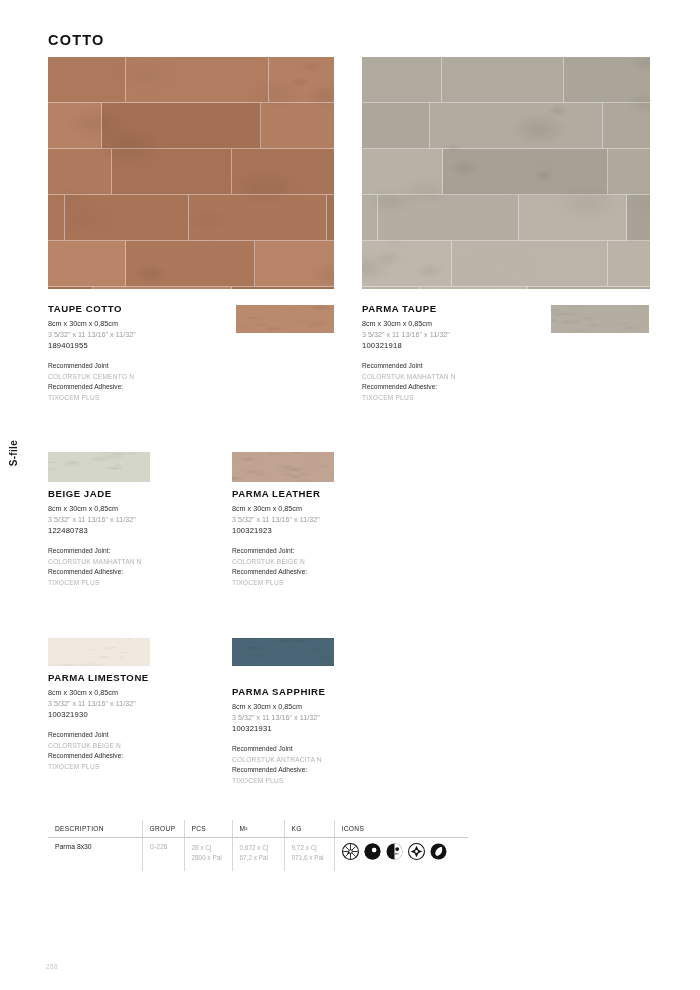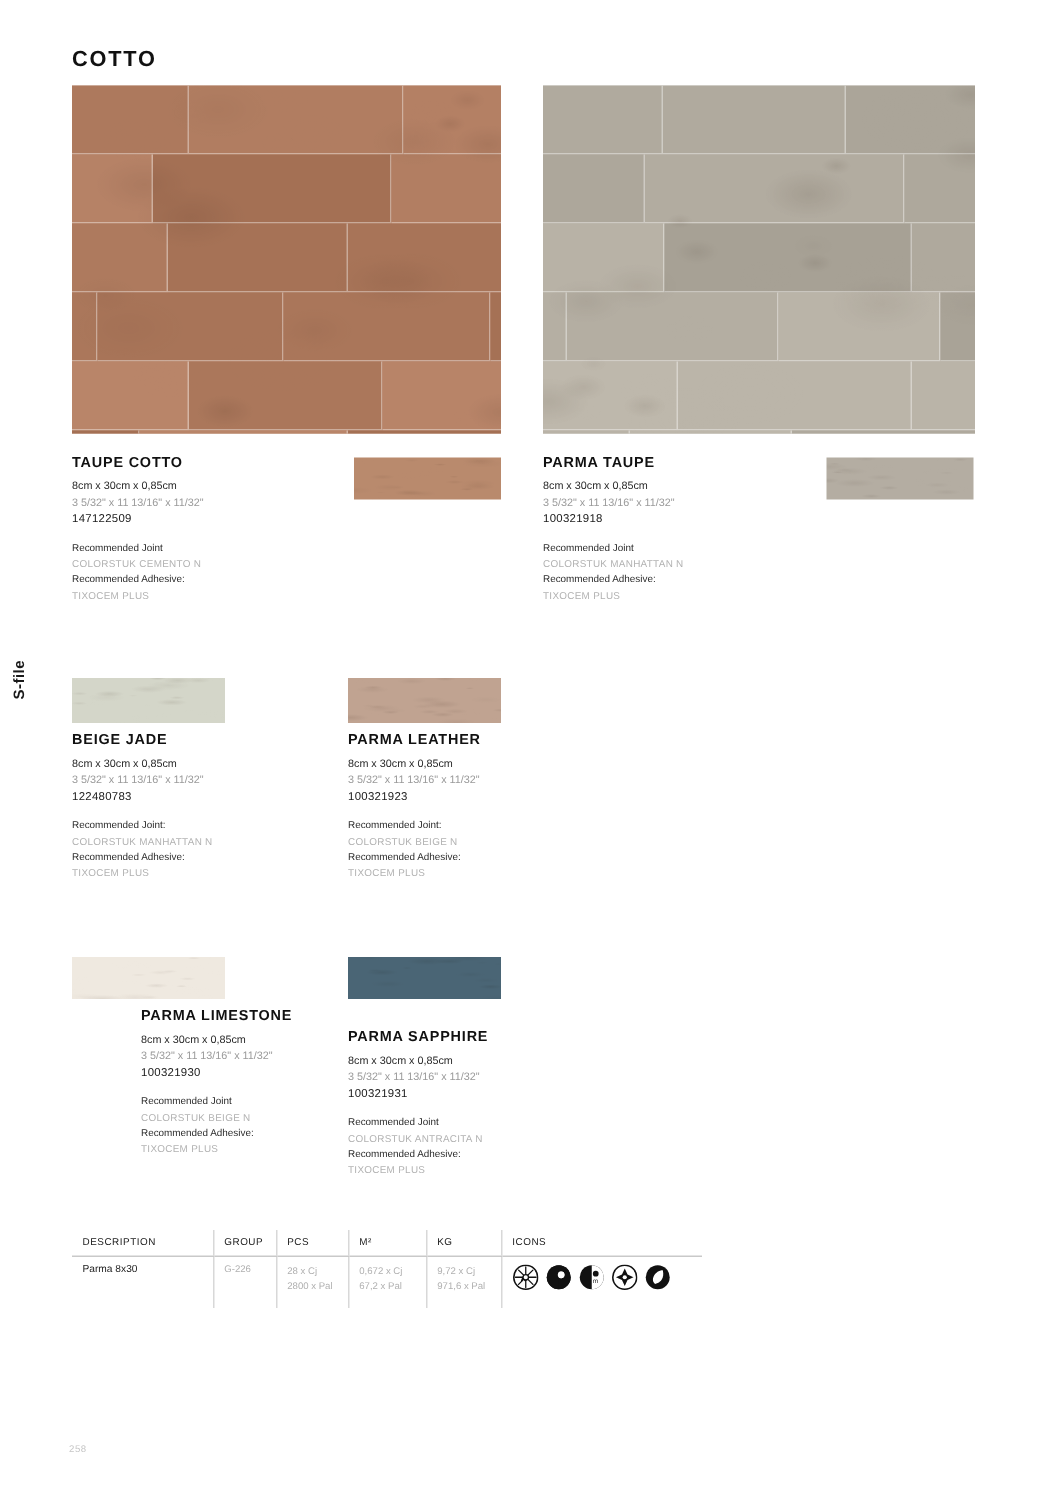--- a/index.html
+++ b/index.html
@@ -176,21 +176,21 @@
           <div class="brick" style="left: 200.388px; width: 137.028px; background: rgb(175, 169, 157);"></div>
         </div>
       </div>
     <div class="grain" style="background: radial-gradient(18.9% 13.2% at 32.4% 95.9%, rgba(255, 255, 255, 0.067) 0%, rgba(0, 0, 0, 0) 70%) 0% 0% / auto, radial-gradient(12.4% 8.7% at 10% 62%, rgba(90, 72, 58, 0.13) 0%, rgba(0, 0, 0, 0) 70%), radial-gradient(9.4% 6.6% at 24.6% 87.5%, rgba(255, 255, 255, 0.192) 0%, rgba(0, 0, 0, 0) 70%), radial-gradient(16.4% 11.5% at 78.4% 62.7%, rgba(90, 72, 58, 0.125) 0%, rgba(0, 0, 0, 0) 70%), radial-gradient(7.4% 5.2% at 9.3% 86.7%, rgba(90, 72, 58, 0.145) 0%, rgba(0, 0, 0, 0) 70%), radial-gradient(12.1% 8.5% at 99.8% 63%, rgba(90, 72, 58, 0.067) 0%, rgba(0, 0, 0, 0) 70%), radial-gradient(4.1% 2.9% at 31.7% 39%, rgba(90, 72, 58, 0.153) 0%, rgba(0, 0, 0, 0) 70%), radial-gradient(13.4% 9.4% at 1.2% 90.8%, rgba(90, 72, 58, 0.18) 0%, rgba(0, 0, 0, 0) 70%), radial-gradient(6.9% 4.8% at 23.6% 92.1%, rgba(90, 72, 58, 0.165) 0%, rgba(0, 0, 0, 0) 70%), radial-gradient(13.5% 9.4% at 96.1% 60.9%, rgba(255, 255, 255, 0.082) 0%, rgba(0, 0, 0, 0) 70%), radial-gradient(10.4% 7.3% at 98.7% 20%, rgba(90, 72, 58, 0.157) 0%, rgba(0, 0, 0, 0) 70%), radial-gradient(7.1% 5% at 35.6% 47.8%, rgba(90, 72, 58, 0.16) 0%, rgba(0, 0, 0, 0) 70%), radial-gradient(4.8% 3.4% at 67.9% 23.1%, rgba(90, 72, 58, 0.19) 0%, rgba(0, 0, 0, 0) 70%), radial-gradient(5.4% 3.8% at 35.6% 97.1%, rgba(255, 255, 255, 0.14) 0%, rgba(0, 0, 0, 0) 70%), radial-gradient(14.4% 10.1% at 61.5% 31.2%, rgba(90, 72, 58, 0.208) 0%, rgba(0, 0, 0, 0) 70%), radial-gradient(8.5% 5.9% at 99% 2.6%, rgba(90, 72, 58, 0.16) 0%, rgba(0, 0, 0, 0) 70%), radial-gradient(5.6% 3.9% at 63% 51%, rgba(90, 72, 58, 0.18) 0%, rgba(0, 0, 0, 0) 70%), radial-gradient(13% 9.1% at 21.9% 57.7%, rgba(90, 72, 58, 0.13) 0%, rgba(0, 0, 0, 0) 70%), radial-gradient(4.5% 3.1% at 10.3% 93.9%, rgba(255, 255, 255, 0.05) 0%, rgba(0, 0, 0, 0) 70%), radial-gradient(18.5% 12.9% at 86.7% 9.7%, rgba(255, 255, 255, 0.165) 0%, rgba(0, 0, 0, 0) 70%), radial-gradient(7.7% 5.4% at 34% 69.9%, rgba(255, 255, 255, 0.098) 0%, rgba(0, 0, 0, 0) 70%), radial-gradient(17.6% 12.3% at 79.8% 57.3%, rgba(255, 255, 255, 0.204) 0%, rgba(0, 0, 0, 0) 70%), radial-gradient(4.1% 2.9% at 11.7% 80%, rgba(90, 72, 58, 0.082) 0%, rgba(0, 0, 0, 0) 70%), radial-gradient(6.4% 4.5% at 62.6% 46.1%, rgba(90, 72, 58, 0.055) 0%, rgba(0, 0, 0, 0) 70%), radial-gradient(8.6% 6% at 51.5% 54.8%, rgba(255, 255, 255, 0.192) 0%, rgba(0, 0, 0, 0) 70%), radial-gradient(17.8% 12.5% at 48% 88.6%, rgba(255, 255, 255, 0.086) 0%, rgba(0, 0, 0, 0) 70%);"></div>
   </div>
 
   <div class="prod" style="left:48px;top:303px;width:200px;">
     <div class="prod-name">TAUPE COTTO</div>
     <div class="dim-metric">8cm x 30cm x 0,85cm</div>
     <div class="dim-imperial">3 5/32" x 11 13/16" x 11/32"</div>
-    <div class="code">147122509</div>
+    <div class="code">189401955</div>
     <div class="rec-block">
       <div class="rec-label">Recommended Joint</div>
       <div class="rec-value">COLORSTUK CEMENTO N</div>
       <div class="rec-label">Recommended Adhesive:</div>
       <div class="rec-value">TIXOCEM PLUS</div>
     </div>
   </div>
   <div class="swatch" style="left:236px;top:305px;width:98px;height:28px;background:#b98a6d;">
     <div class="grain" style="background: radial-gradient(14.1% 9.9% at 37.5% 84.1%, rgba(90, 72, 58, 0.204) 0%, rgba(0, 0, 0, 0) 70%) 0% 0% / auto, radial-gradient(12.6% 8.8% at 5% 8.6%, rgba(255, 255, 255, 0.07) 0%, rgba(0, 0, 0, 0) 70%), radial-gradient(8.9% 6.2% at 68.4% 58.5%, rgba(90, 72, 58, 0.145) 0%, rgba(0, 0, 0, 0) 70%), radial-gradient(16.3% 11.4% at 84.3% 69%, rgba(90, 72, 58, 0.14) 0%, rgba(0, 0, 0, 0) 70%), radial-gradient(4.2% 2.9% at 62.5% 59.7%, rgba(255, 255, 255, 0.208) 0%, rgba(0, 0, 0, 0) 70%), radial-gradient(19.9% 13.9% at 87.6% 14.2%, rgba(90, 72, 58, 0.08) 0%, rgba(0, 0, 0, 0) 70%), radial-gradient(7.2% 5% at 29.3% 71.1%, rgba(90, 72, 58, 0.063) 0%, rgba(0, 0, 0, 0) 70%), radial-gradient(8.3% 5.8% at 89.2% 12%, rgba(255, 255, 255, 0.133) 0%, rgba(0, 0, 0, 0) 70%), radial-gradient(11.8% 8.3% at 19.3% 46.2%, rgba(90, 72, 58, 0.15) 0%, rgba(0, 0, 0, 0) 70%), radial-gradient(16.7% 11.7% at 84.4% 61.4%, rgba(90, 72, 58, 0.086) 0%, rgba(0, 0, 0, 0) 70%), radial-gradient(4.1% 2.9% at 18.1% 83.7%, rgba(90, 72, 58, 0.06) 0%, rgba(0, 0, 0, 0) 70%), radial-gradient(6.4% 4.5% at 21.6% 91.5%, rgba(255, 255, 255, 0.165) 0%, rgba(0, 0, 0, 0) 70%), radial-gradient(19.8% 13.9% at 43.6% 42%, rgba(255, 255, 255, 0.086) 0%, rgba(0, 0, 0, 0) 70%), radial-gradient(6.1% 4.3% at 58.6% 16.9%, rgba(90, 72, 58, 0.192) 0%, rgba(0, 0, 0, 0) 70%), radial-gradient(16.9% 11.8% at 0.3% 78.6%, rgba(90, 72, 58, 0.075) 0%, rgba(0, 0, 0, 0) 70%), radial-gradient(9% 6.3% at 14.7% 97.3%, rgba(255, 255, 255, 0.17) 0%, rgba(0, 0, 0, 0) 70%), radial-gradient(13.3% 9.3% at 46.3% 85.8%, rgba(90, 72, 58, 0.086) 0%, rgba(0, 0, 0, 0) 70%), radial-gradient(5% 3.5% at 51.8% 20%, rgba(255, 255, 255, 0.208) 0%, rgba(0, 0, 0, 0) 70%), radial-gradient(13.8% 9.7% at 23.6% 70.9%, rgba(90, 72, 58, 0.082) 0%, rgba(0, 0, 0, 0) 70%), radial-gradient(16% 11.2% at 85.3% 8.3%, rgba(90, 72, 58, 0.157) 0%, rgba(0, 0, 0, 0) 70%), radial-gradient(4.6% 3.2% at 68% 46%, rgba(90, 72, 58, 0.184) 0%, rgba(0, 0, 0, 0) 70%), radial-gradient(19.4% 13.6% at 42.7% 86.2%, rgba(255, 255, 255, 0.086) 0%, rgba(0, 0, 0, 0) 70%), radial-gradient(14.8% 10.4% at 87.8% 66.4%, rgba(255, 255, 255, 0.13) 0%, rgba(0, 0, 0, 0) 70%), radial-gradient(6.7% 4.7% at 76.8% 75.6%, rgba(90, 72, 58, 0.192) 0%, rgba(0, 0, 0, 0) 70%), radial-gradient(14.7% 10.3% at 54% 30.7%, rgba(255, 255, 255, 0.114) 0%, rgba(0, 0, 0, 0) 70%), radial-gradient(6.9% 4.8% at 39.4% 6.9%, rgba(90, 72, 58, 0.082) 0%, rgba(0, 0, 0, 0) 70%);"></div>
   </div>
@@ -239,21 +239,21 @@
       <div class="rec-label">Recommended Joint:</div>
       <div class="rec-value">COLORSTUK BEIGE N</div>
       <div class="rec-label">Recommended Adhesive:</div>
       <div class="rec-value">TIXOCEM PLUS</div>
     </div>
   </div>
 
   <div class="sw-block" style="left:48px;top:638px;width:102px;height:28px;background:#efe9e0;">
     <div class="grain" style="background: radial-gradient(10.7% 7.5% at 57.8% 37%, rgba(90, 72, 58, 0.106) 0%, rgba(0, 0, 0, 0) 70%) 0% 0% / auto, radial-gradient(13.6% 9.5% at 85.1% 94.9%, rgba(255, 255, 255, 0.165) 0%, rgba(0, 0, 0, 0) 70%), radial-gradient(6.9% 4.8% at 43.6% 42.7%, rgba(90, 72, 58, 0.106) 0%, rgba(0, 0, 0, 0) 70%), radial-gradient(15.7% 11% at 7.7% 94.3%, rgba(90, 72, 58, 0.055) 0%, rgba(0, 0, 0, 0) 70%), radial-gradient(7.5% 5.3% at 75.5% 52%, rgba(90, 72, 58, 0.14) 0%, rgba(0, 0, 0, 0) 70%), radial-gradient(19% 13.3% at 38.5% 18.9%, rgba(255, 255, 255, 0.137) 0%, rgba(0, 0, 0, 0) 70%), radial-gradient(19.6% 13.7% at 19.7% 99.5%, rgba(90, 72, 58, 0.18) 0%, rgba(0, 0, 0, 0) 70%), radial-gradient(20% 14% at 41.3% 96.4%, rgba(90, 72, 58, 0.098) 0%, rgba(0, 0, 0, 0) 70%), radial-gradient(15.3% 10.7% at 2.4% 62.7%, rgba(255, 255, 255, 0.094) 0%, rgba(0, 0, 0, 0) 70%), radial-gradient(13.1% 9.2% at 37.7% 63.7%, rgba(255, 255, 255, 0.1) 0%, rgba(0, 0, 0, 0) 70%), radial-gradient(11% 7.7% at 95.7% 38.6%, rgba(255, 255, 255, 0.153) 0%, rgba(0, 0, 0, 0) 70%), radial-gradient(19.5% 13.6% at 65.6% 66.5%, rgba(255, 255, 255, 0.176) 0%, rgba(0, 0, 0, 0) 70%), radial-gradient(16.2% 11.3% at 46.5% 17.6%, rgba(255, 255, 255, 0.15) 0%, rgba(0, 0, 0, 0) 70%), radial-gradient(8.7% 6.1% at 50.8% 95.8%, rgba(90, 72, 58, 0.082) 0%, rgba(0, 0, 0, 0) 70%), radial-gradient(10.9% 7.6% at 55.3% 68.2%, rgba(90, 72, 58, 0.176) 0%, rgba(0, 0, 0, 0) 70%), radial-gradient(11.1% 7.8% at 77.6% 76.1%, rgba(255, 255, 255, 0.192) 0%, rgba(0, 0, 0, 0) 70%), radial-gradient(12% 8.4% at 79.7% 25.2%, rgba(255, 255, 255, 0.176) 0%, rgba(0, 0, 0, 0) 70%), radial-gradient(5.3% 3.7% at 71.5% 69.5%, rgba(90, 72, 58, 0.192) 0%, rgba(0, 0, 0, 0) 70%), radial-gradient(18.9% 13.2% at 76.8% 78.7%, rgba(255, 255, 255, 0.055) 0%, rgba(0, 0, 0, 0) 70%), radial-gradient(6.1% 4.3% at 79.6% 2.9%, rgba(90, 72, 58, 0.13) 0%, rgba(0, 0, 0, 0) 70%), radial-gradient(8.1% 5.7% at 4.4% 50.2%, rgba(255, 255, 255, 0.06) 0%, rgba(0, 0, 0, 0) 70%), radial-gradient(10.3% 7.2% at 94.5% 1.5%, rgba(255, 255, 255, 0.094) 0%, rgba(0, 0, 0, 0) 70%), radial-gradient(9.6% 6.7% at 92.1% 12.2%, rgba(255, 255, 255, 0.17) 0%, rgba(0, 0, 0, 0) 70%), radial-gradient(8% 5.6% at 33.3% 93.8%, rgba(255, 255, 255, 0.1) 0%, rgba(0, 0, 0, 0) 70%), radial-gradient(7.4% 5.2% at 64% 34.3%, rgba(90, 72, 58, 0.118) 0%, rgba(0, 0, 0, 0) 70%), radial-gradient(11.2% 7.8% at 5.1% 80%, rgba(255, 255, 255, 0.063) 0%, rgba(0, 0, 0, 0) 70%);"></div>
   </div>
-  <div class="prod" style="left:48px;top:672px;width:185px;margin-left:46px;">
+  <div class="prod" style="left:48px;top:672px;width:185px;">
     <div class="prod-name">PARMA LIMESTONE</div>
     <div class="dim-metric">8cm x 30cm x 0,85cm</div>
     <div class="dim-imperial">3 5/32" x 11 13/16" x 11/32"</div>
     <div class="code">100321930</div>
     <div class="rec-block">
       <div class="rec-label">Recommended Joint</div>
       <div class="rec-value">COLORSTUK BEIGE N</div>
       <div class="rec-label">Recommended Adhesive:</div>
       <div class="rec-value">TIXOCEM PLUS</div>
     </div>

